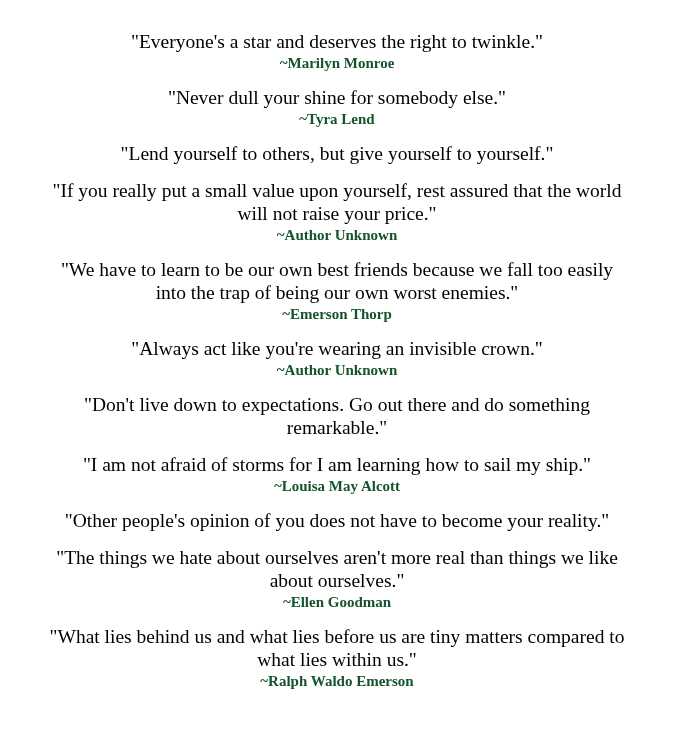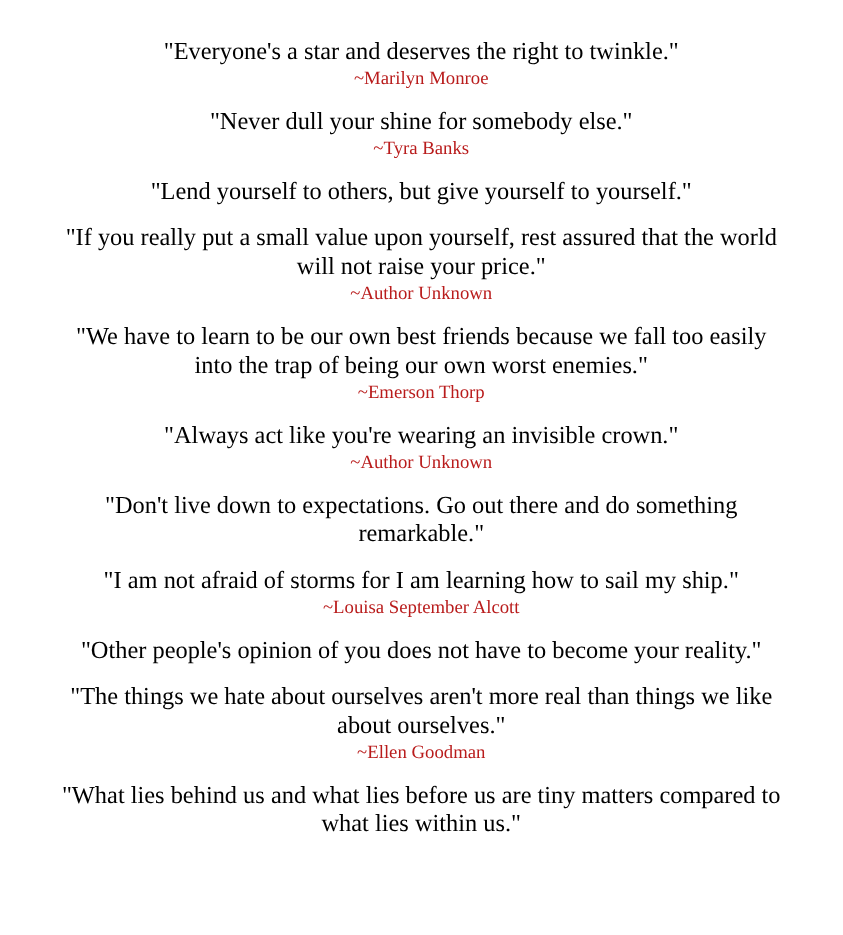--- a/index.html
+++ b/index.html
@@ -27,39 +27,39 @@
   .quote-text {
     font-family: "Liberation Serif", "DejaVu Serif", serif;
     font-size: 19.5px;
     line-height: 1.18;
     color: #000000;
     margin: 0;
   }
   .quote-author {
     font-family: "Liberation Serif", "DejaVu Serif", serif;
     font-size: 15px;
-    font-weight: normal;
+    font-weight: bold;
     line-height: 1.2;
-    color: #b91c1c;
+    color: #14532d;
     margin: 1px 0 0 0;
   }
 </style>
 </head>
 <body>
 
 <div class="page">
 
   <div class="quote-block">
     <p class="quote-text">"Everyone's a star and deserves the right to twinkle."</p>
     <p class="quote-author">~Marilyn Monroe</p>
   </div>
 
   <div class="quote-block">
     <p class="quote-text">"Never dull your shine for somebody else."</p>
-    <p class="quote-author">~Tyra Banks</p>
+    <p class="quote-author">~Tyra Lend</p>
   </div>
 
   <div class="quote-block">
     <p class="quote-text">"Lend yourself to others, but give yourself to yourself."</p>
   </div>
 
   <div class="quote-block">
     <p class="quote-text">"If you really put a small value upon yourself, rest assured that the world will not raise your price."</p>
     <p class="quote-author">~Author Unknown</p>
   </div>
@@ -73,29 +73,30 @@
     <p class="quote-text">"Always act like you're wearing an invisible crown."</p>
     <p class="quote-author">~Author Unknown</p>
   </div>
 
   <div class="quote-block">
     <p class="quote-text">"Don't live down to expectations. Go out there and do something remarkable."</p>
   </div>
 
   <div class="quote-block">
     <p class="quote-text">"I am not afraid of storms for I am learning how to sail my ship."</p>
-    <p class="quote-author">~Louisa September Alcott</p>
+    <p class="quote-author">~Louisa May Alcott</p>
   </div>
 
   <div class="quote-block">
     <p class="quote-text">"Other people's opinion of you does not have to become your reality."</p>
   </div>
 
   <div class="quote-block">
     <p class="quote-text">"The things we hate about ourselves aren't more real than things we like about ourselves."</p>
     <p class="quote-author">~Ellen Goodman</p>
   </div>
 
   <div class="quote-block">
     <p class="quote-text">"What lies behind us and what lies before us are tiny matters compared to what lies within us."</p>
+    <p class="quote-author">~Ralph Waldo Emerson</p>
   </div>
 
 </div>
 
 </body></html>

